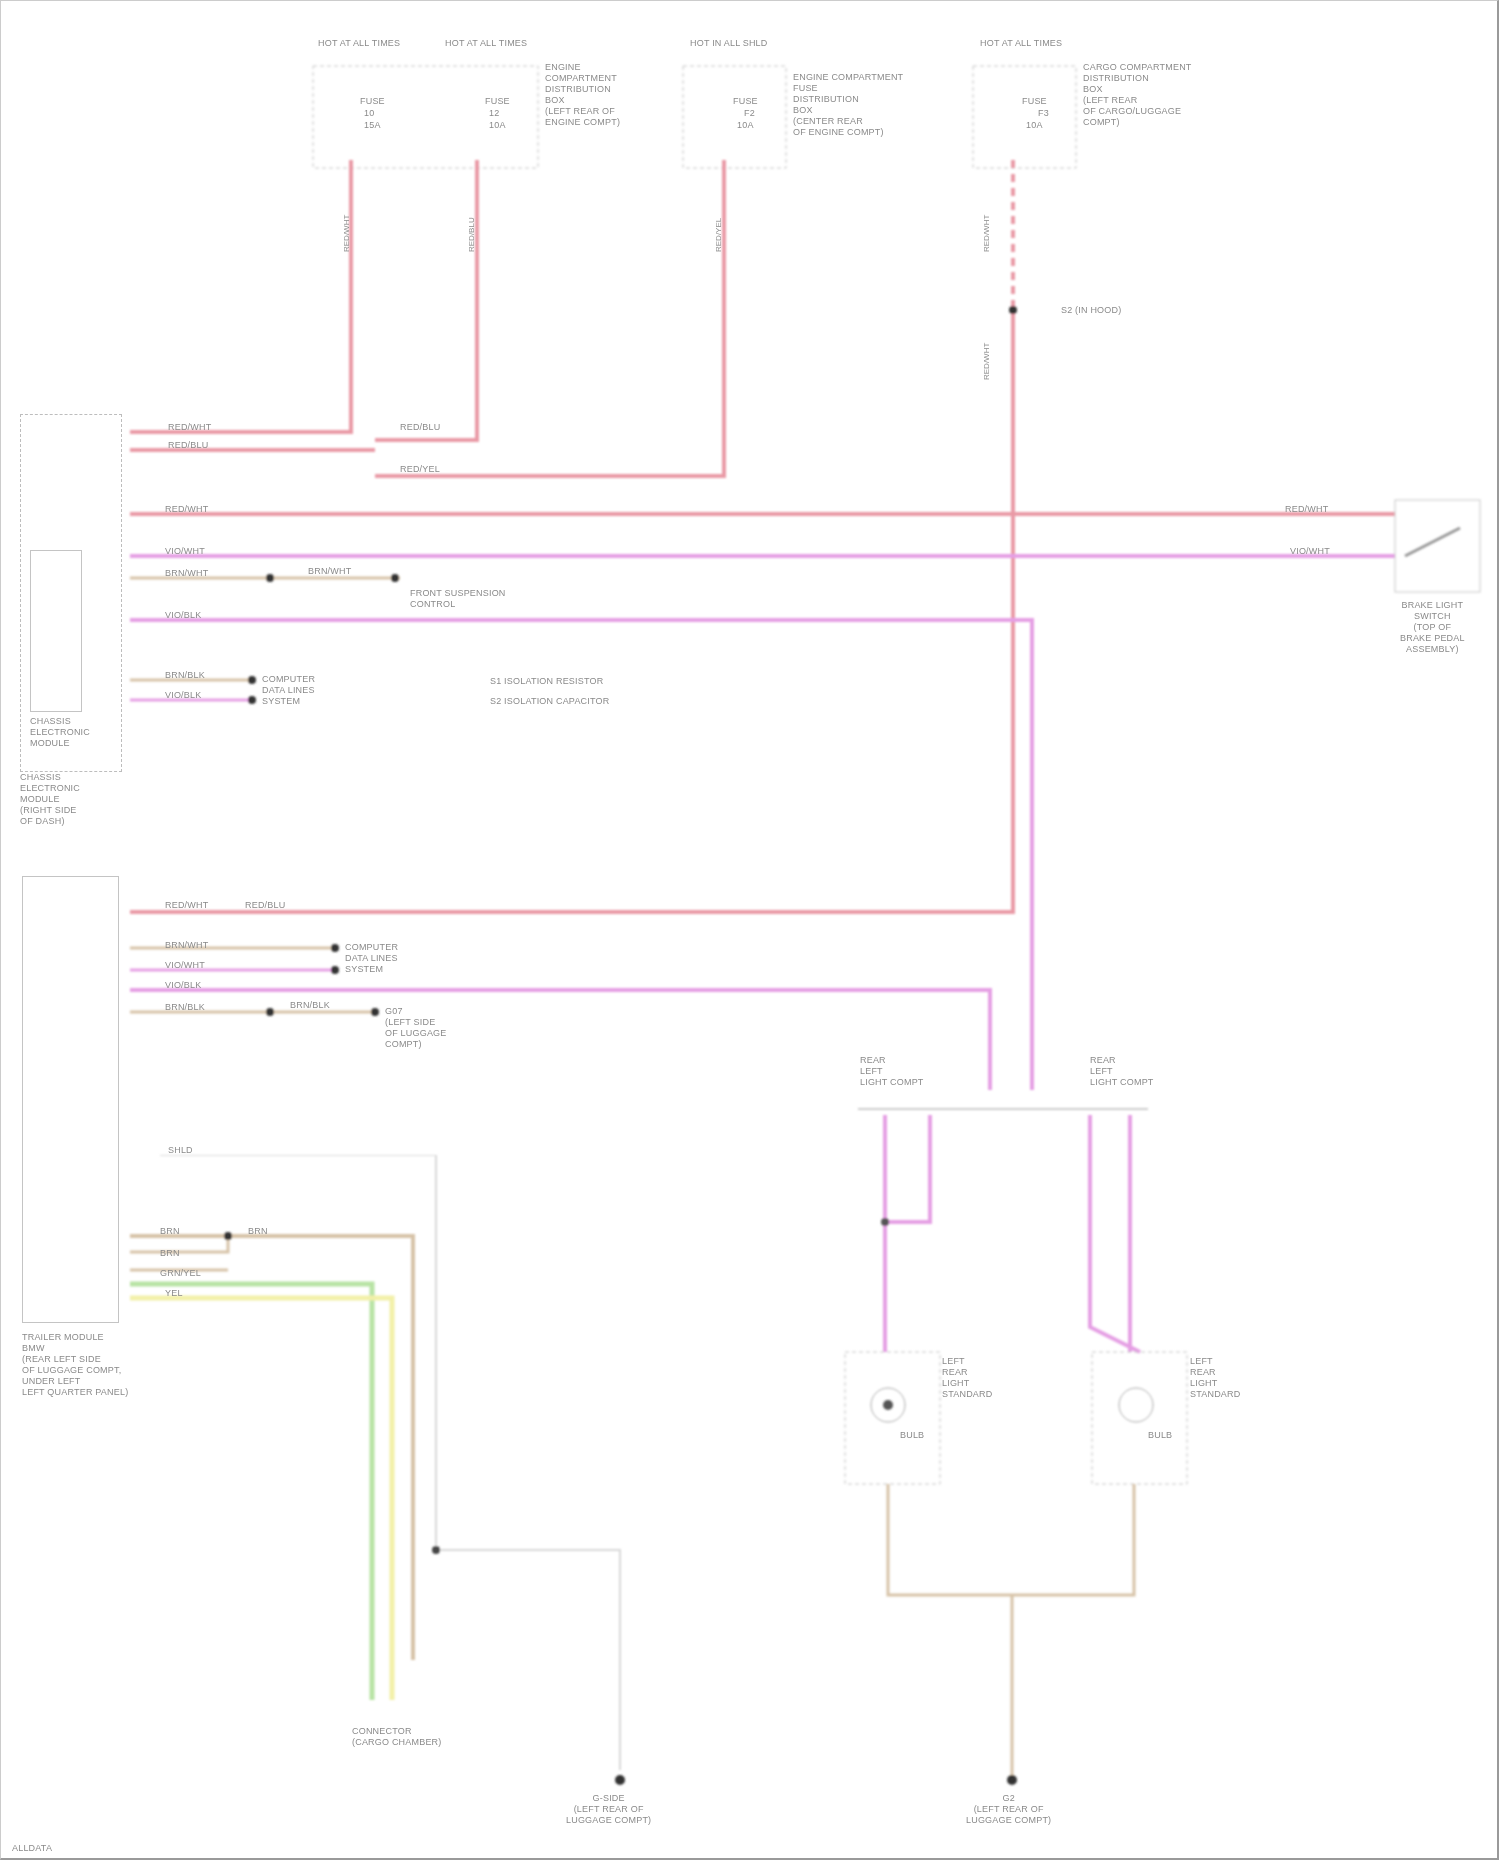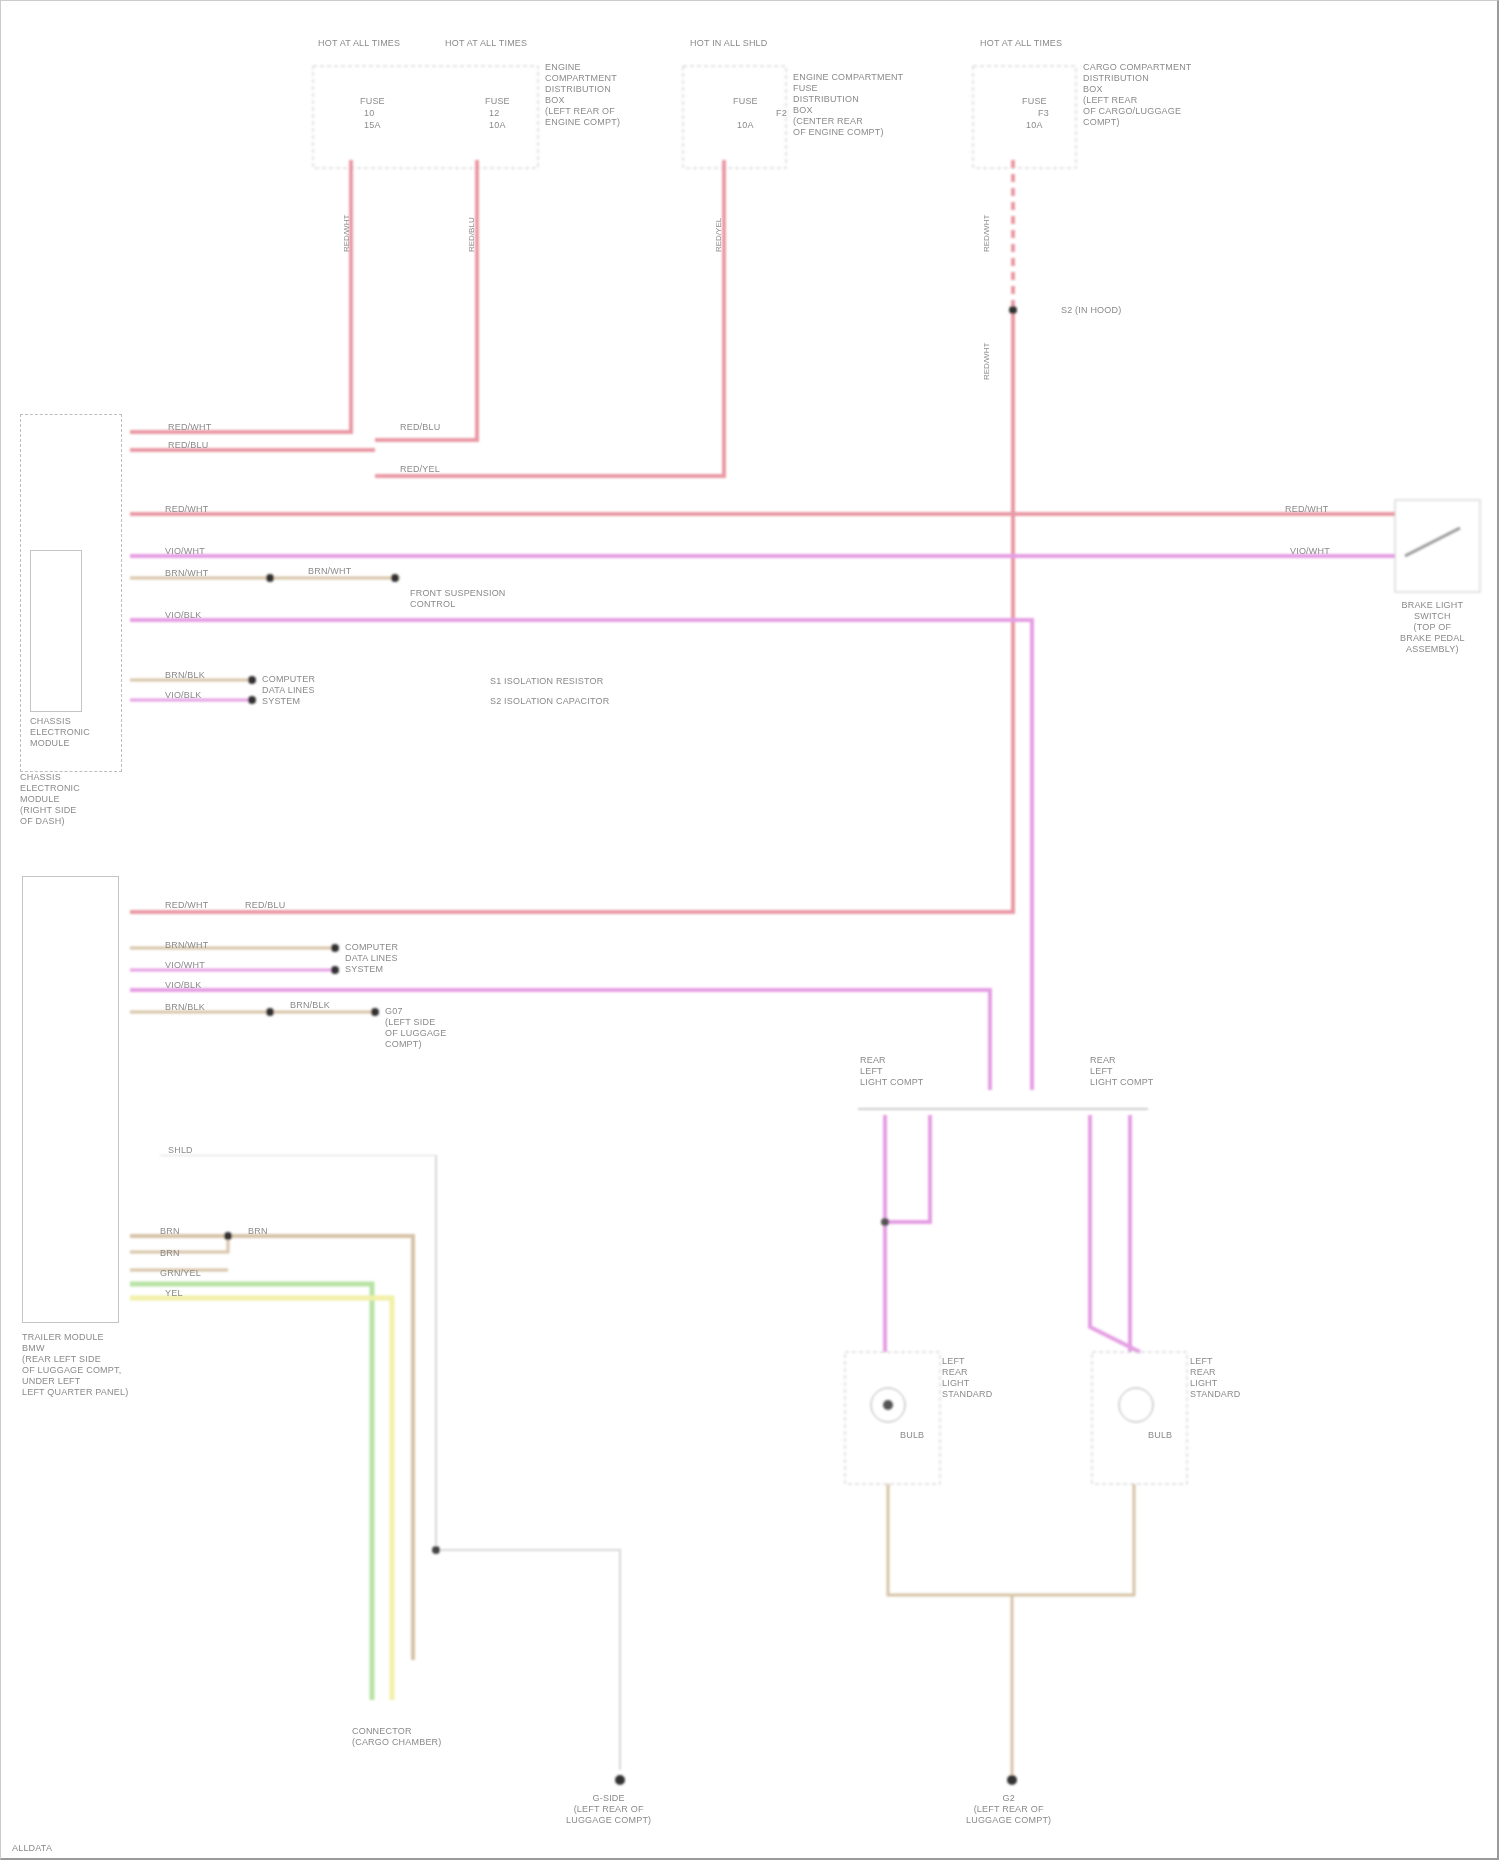--- a/index.html
+++ b/index.html
@@ -99,21 +99,21 @@
 <div class="lbl" style="left:690px;top:38px;width:70px;">HOT IN ALL SHLD</div>
 <div class="lbl" style="left:980px;top:38px;width:70px;">HOT AT ALL TIMES</div>
 
 <div class="lbl" style="left:360px;top:96px;">FUSE</div>
 <div class="lbl" style="left:364px;top:108px;">10</div>
 <div class="lbl" style="left:364px;top:120px;">15A</div>
 <div class="lbl" style="left:485px;top:96px;">FUSE</div>
 <div class="lbl" style="left:489px;top:108px;">12</div>
 <div class="lbl" style="left:489px;top:120px;">10A</div>
 <div class="lbl" style="left:733px;top:96px;">FUSE</div>
-<div class="lbl" style="left:740px;top:108px;padding-left:36px;">F2</div>
+<div class="lbl" style="left:708px;top:108px;padding-left:36px;">F2</div>
 <div class="lbl" style="left:737px;top:120px;">10A</div>
 <div class="lbl" style="left:1022px;top:96px;">FUSE</div>
 <div class="lbl" style="left:1026px;top:108px;padding-left:12px;">F3</div>
 <div class="lbl" style="left:1026px;top:120px;">10A</div>
 
 <div class="lbl" style="left:545px;top:62px;">ENGINE
 COMPARTMENT
 DISTRIBUTION
 BOX
 (LEFT REAR OF

